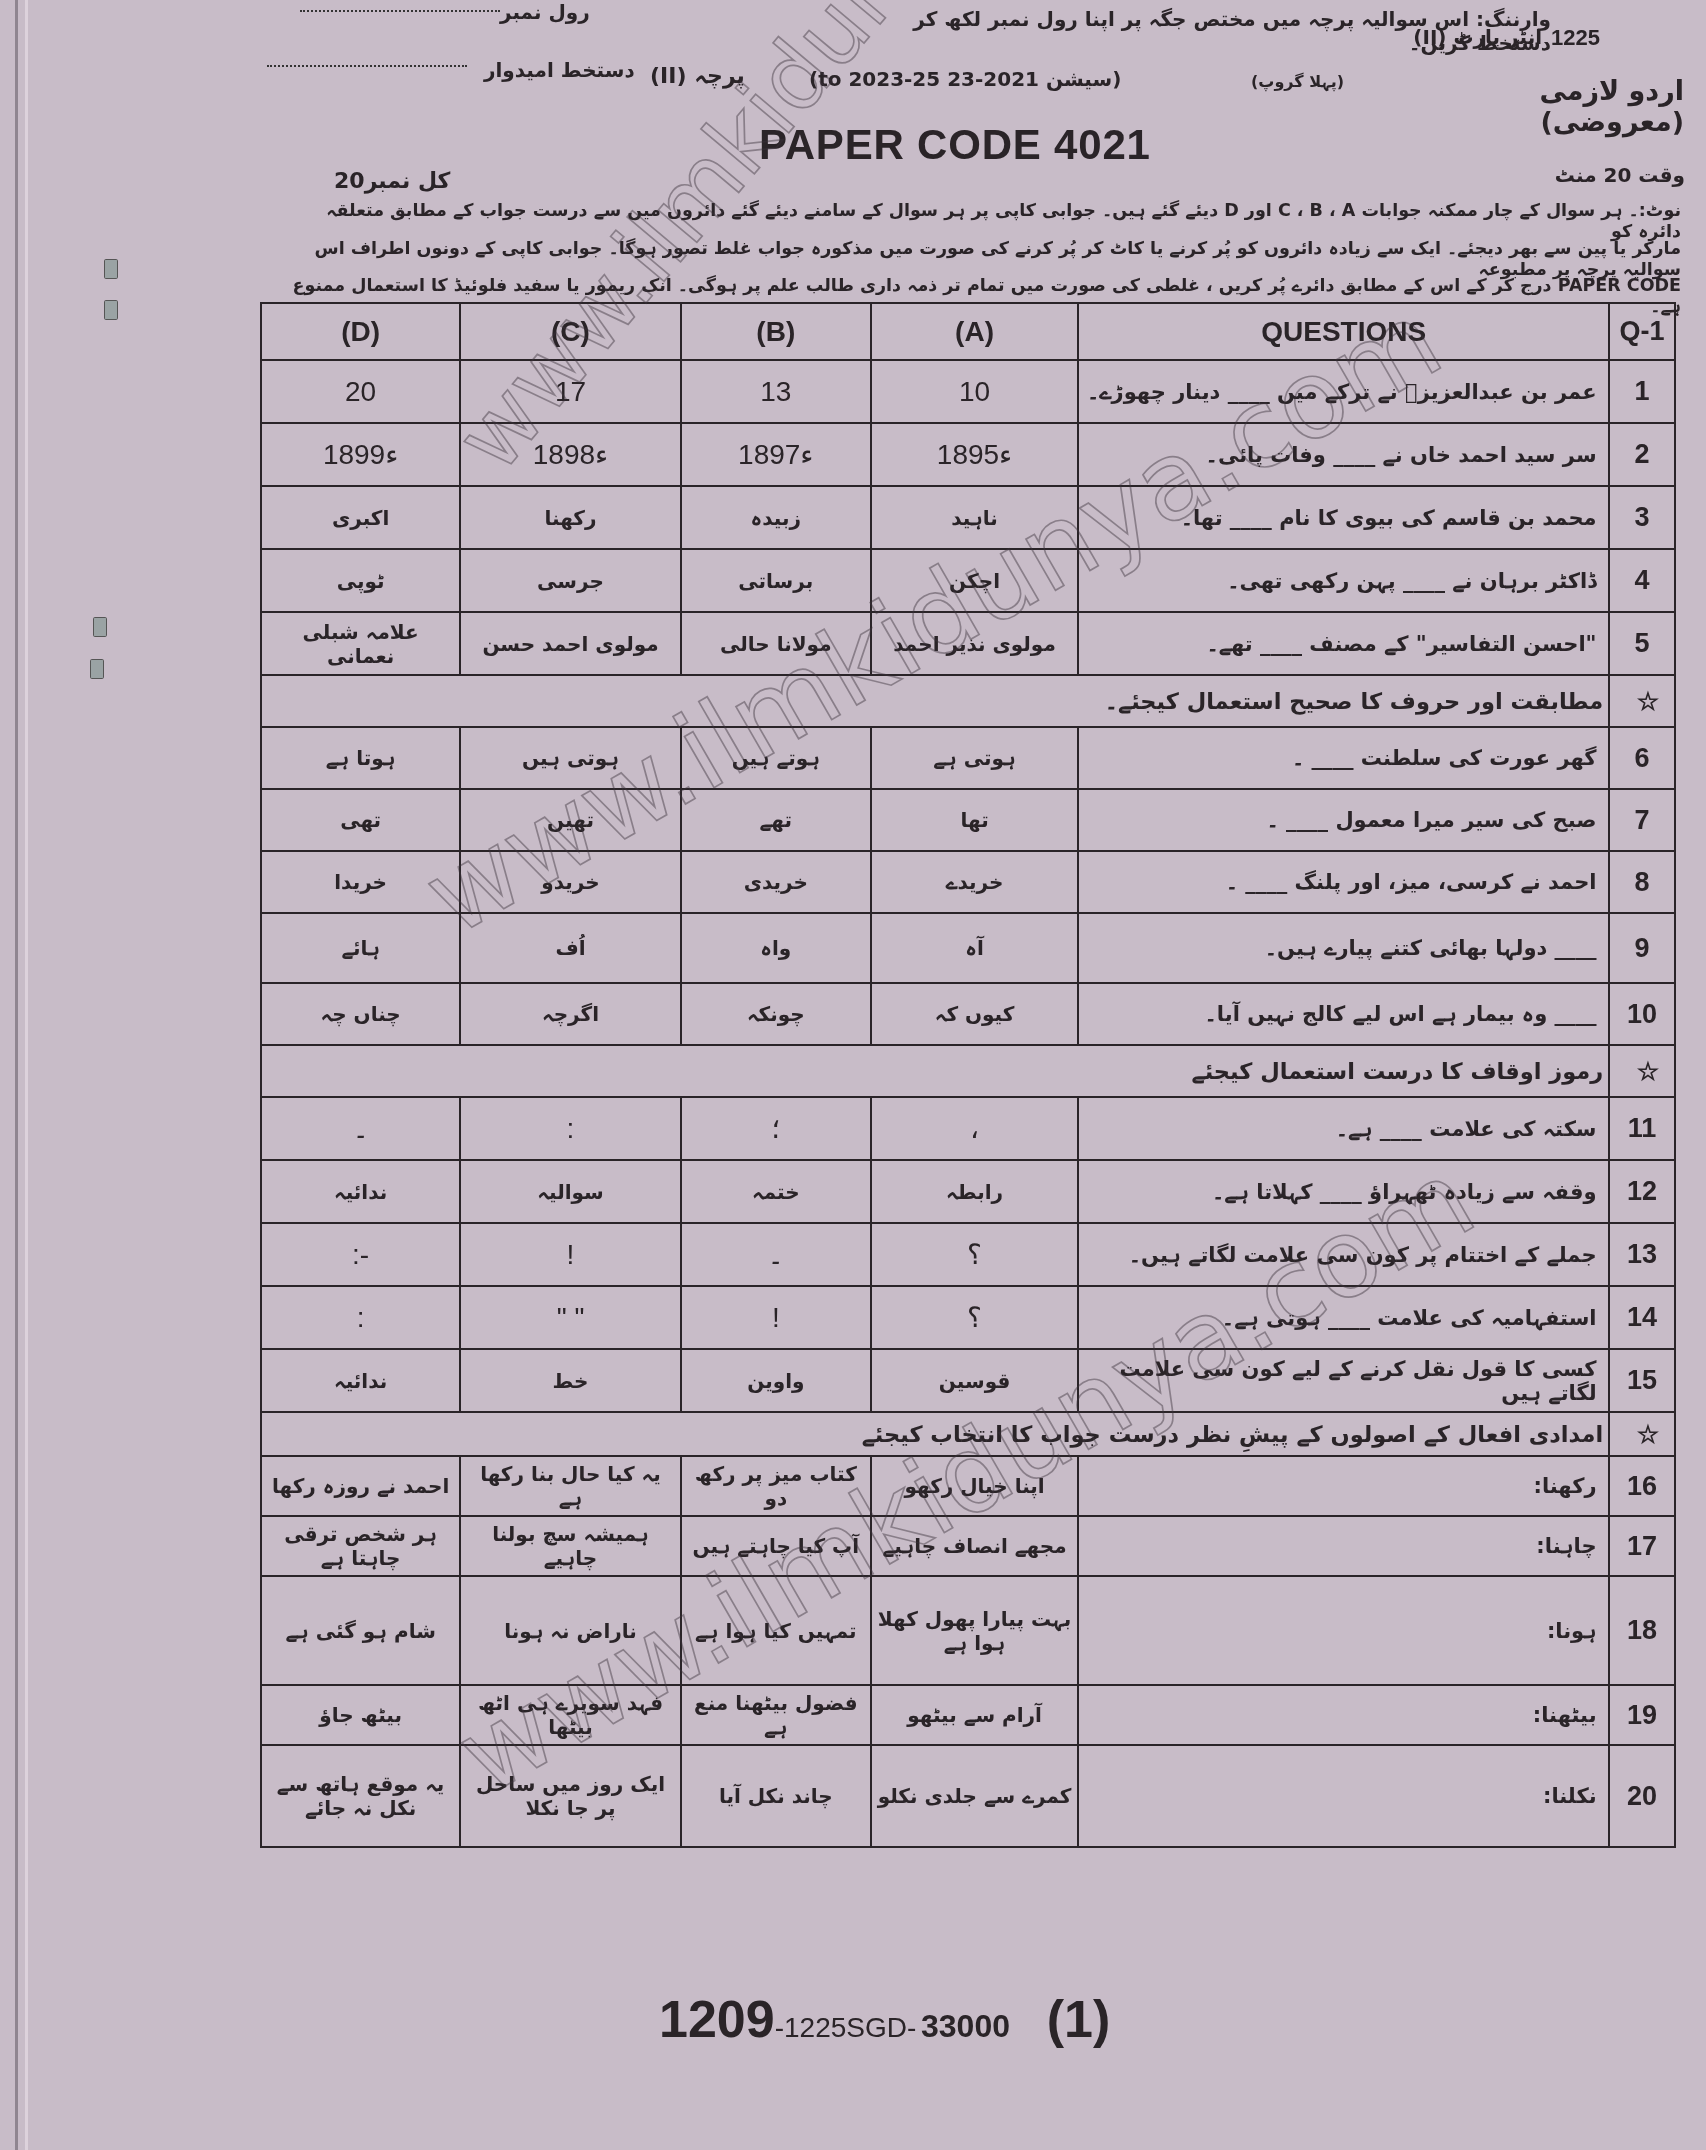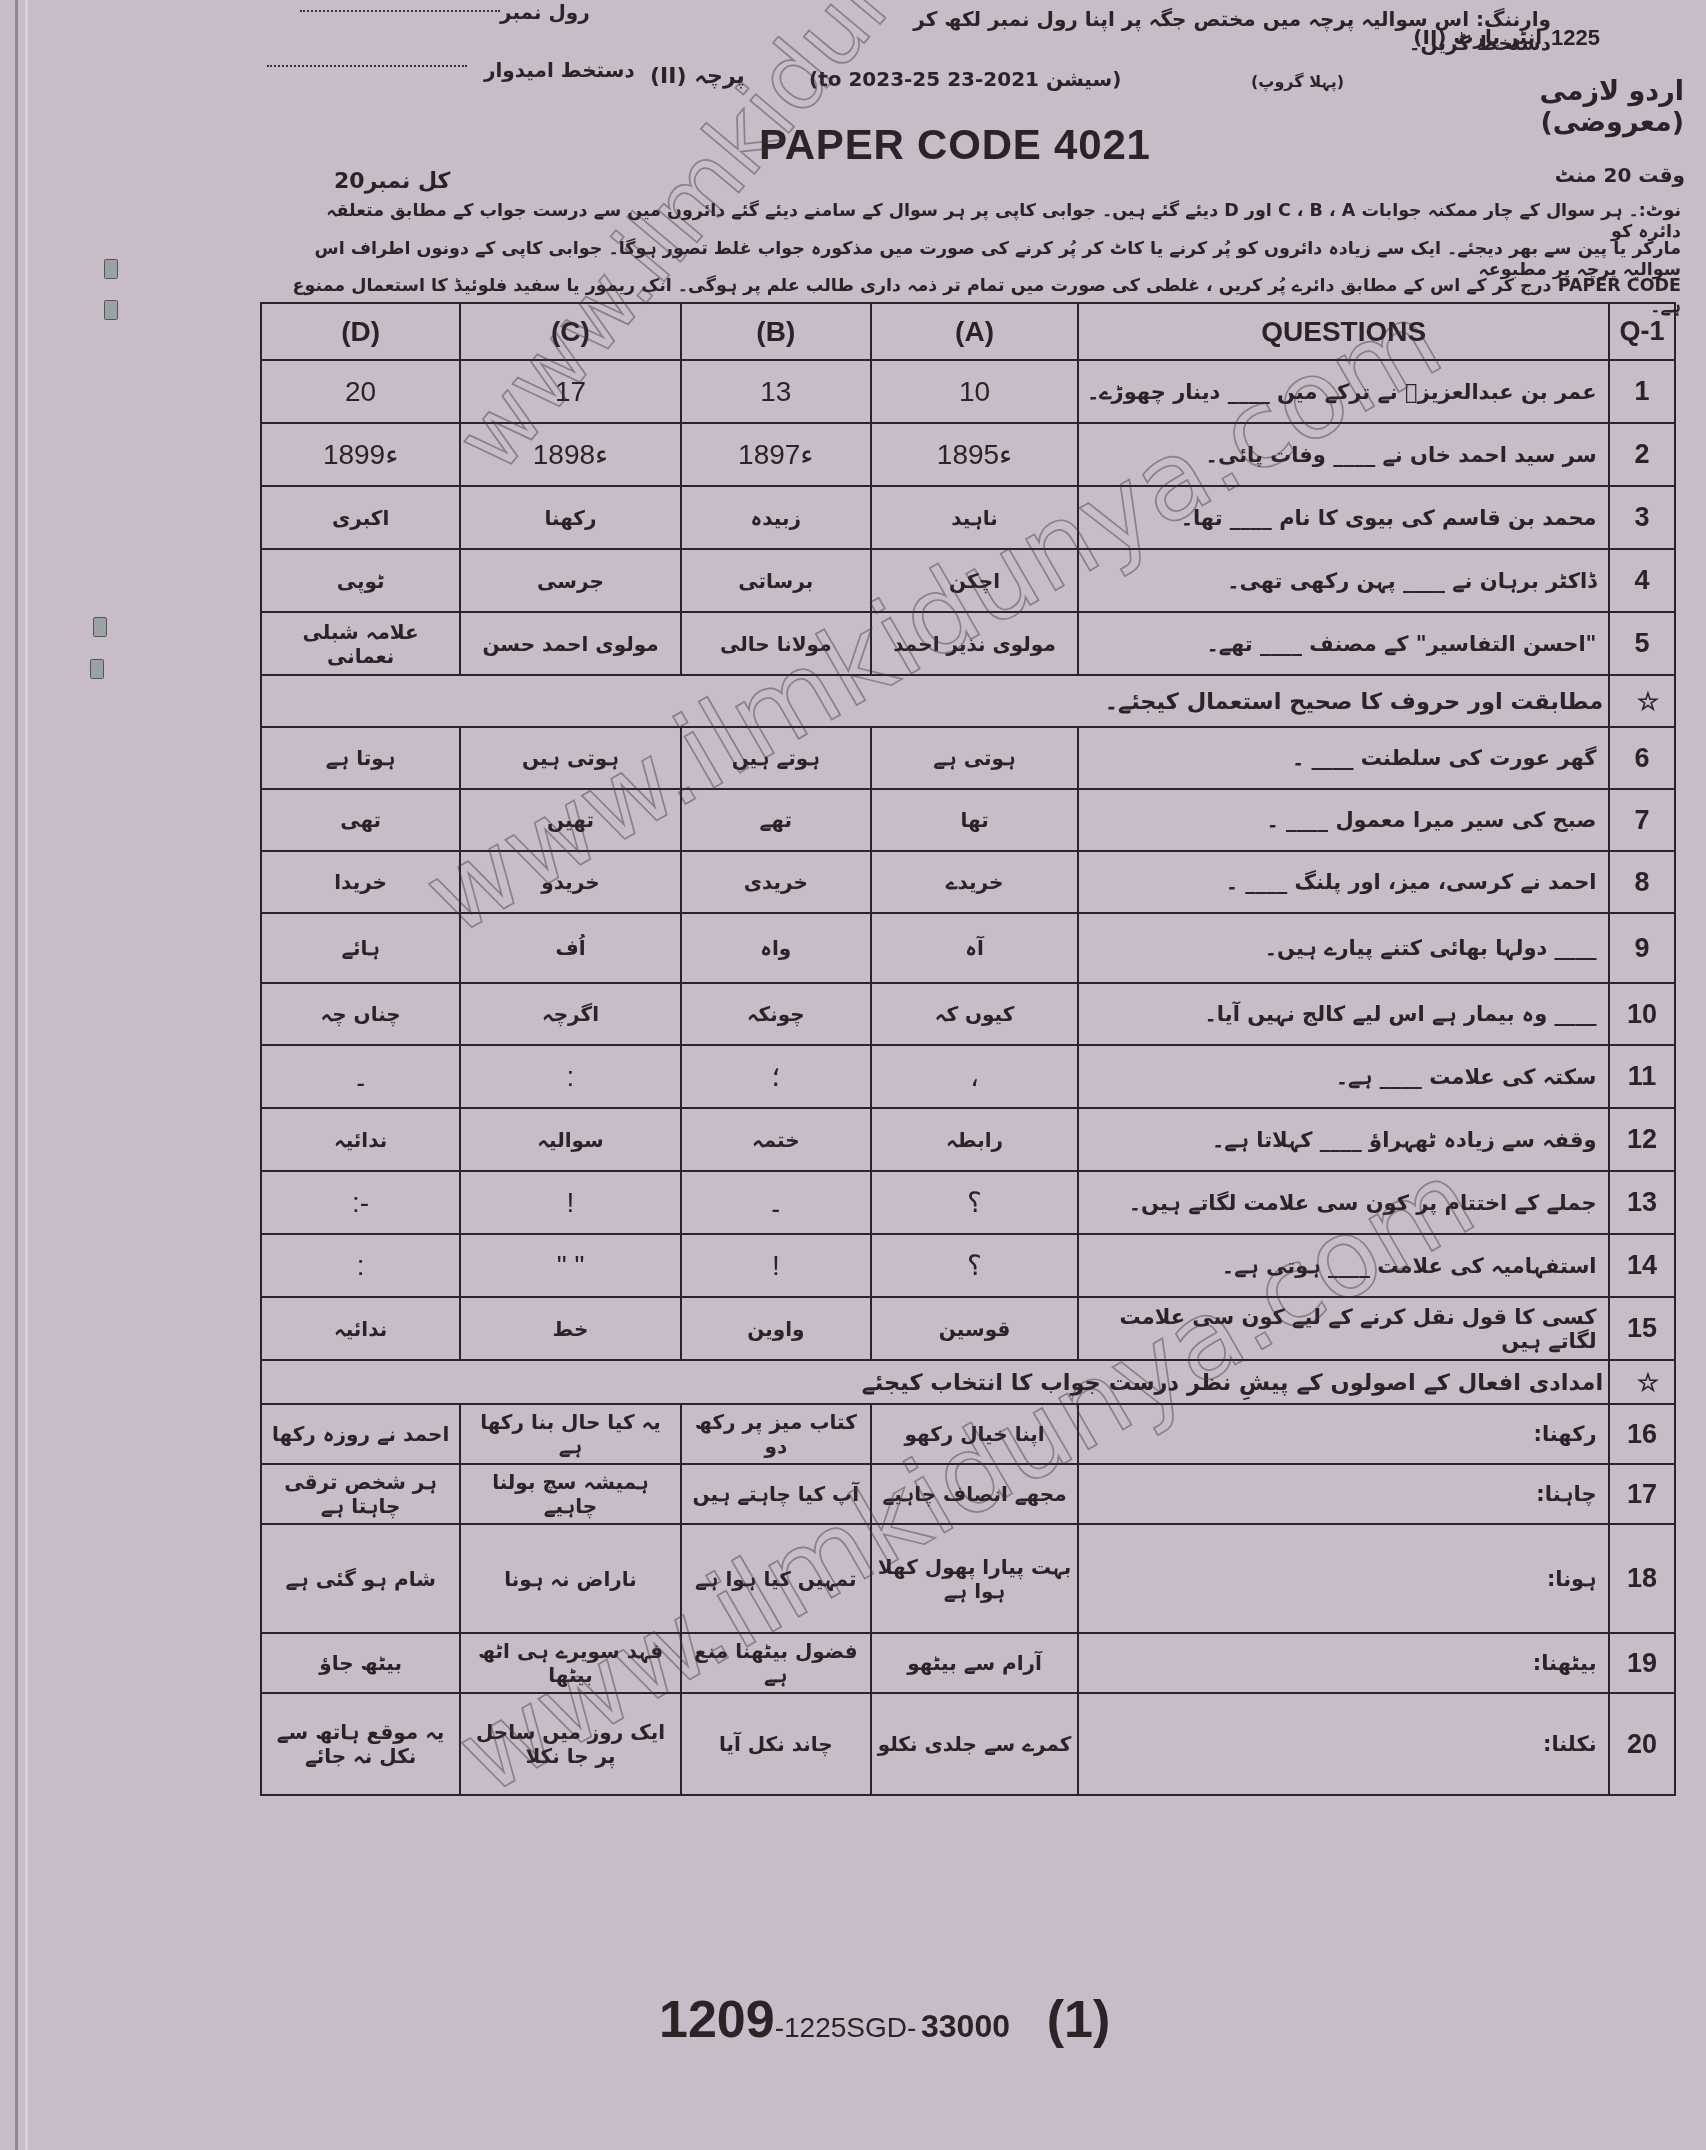--- a/index.html
+++ b/index.html
@@ -158,20 +158,24 @@
   </tr>
   <tr style="height:62px">
     <td class="opt">چناں چہ</td>
     <td class="opt">اگرچہ</td>
     <td class="opt">چونکہ</td>
     <td class="opt">کیوں کہ</td>
     <td class="qtext">____ وہ بیمار ہے اس لیے کالج نہیں آیا۔</td>
     <td class="qnum">10</td>
   </tr>
 
+  <tr style="height:52px">
+    <td colspan="5" class="section" style="border-right:none;"><span>رموز اوقاف کا درست استعمال کیجئے</span></td>
+    <td class="qnum"><span class="star">☆</span></td>
+  </tr>
   <tr style="height:63px">
     <td class="num">۔</td>
     <td class="num">:</td>
     <td class="num">؛</td>
     <td class="num">،</td>
     <td class="qtext">سکتہ کی علامت ____ ہے۔</td>
     <td class="qnum">11</td>
   </tr>
   <tr style="height:63px">
     <td class="opt">ندائیہ</td>

